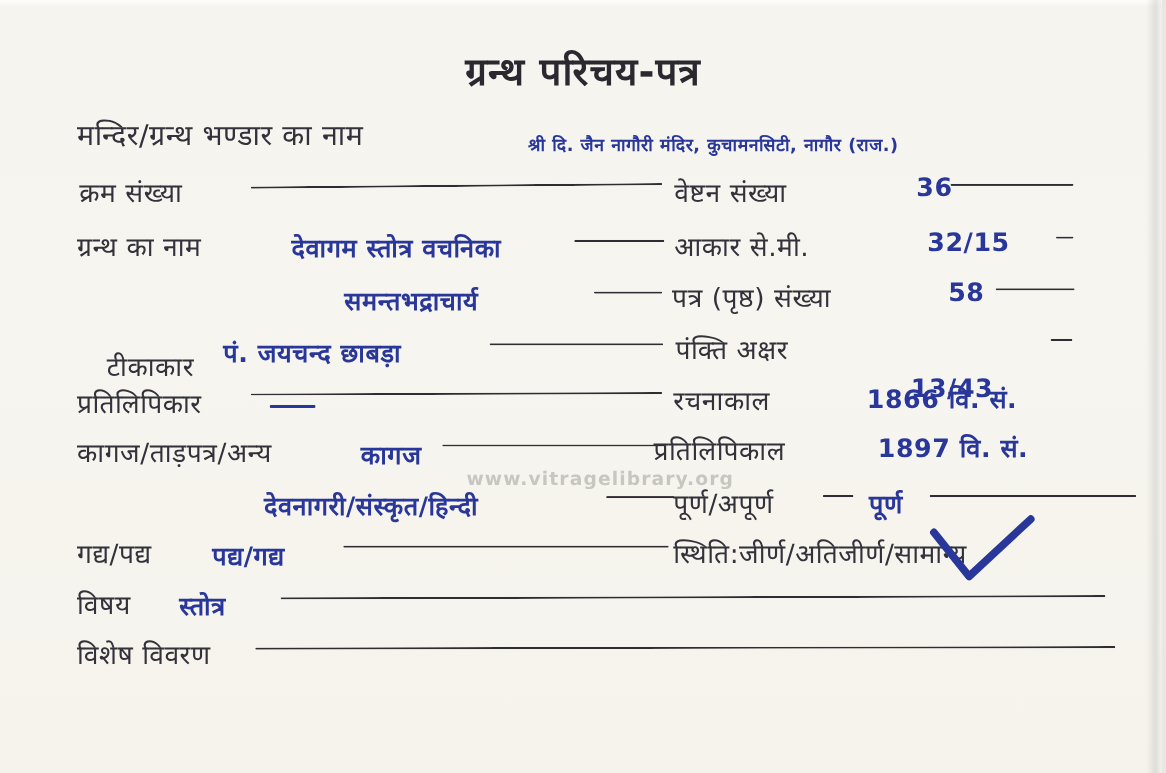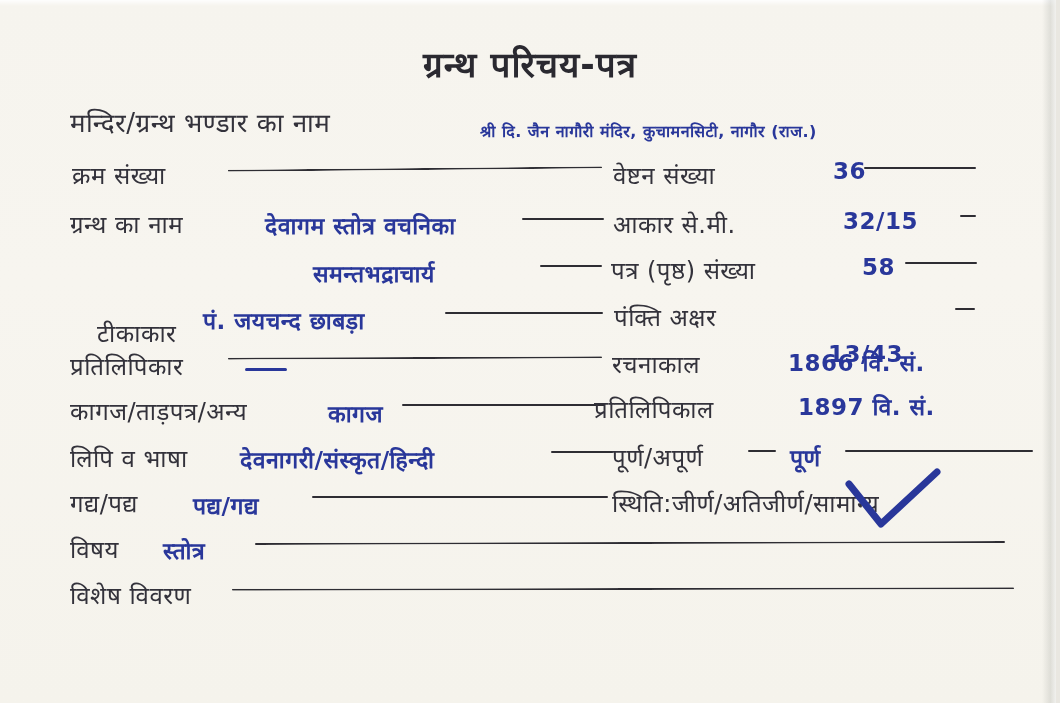--- a/index.html
+++ b/index.html
@@ -72,21 +72,20 @@
   <div class="rule" style="left:445px;top:312px;width:158px;"></div>
 
   <div class="lbl" style="left:70px;top:349px;">प्रतिलिपिकार</div>
   <div class="rule" style="left:228px;top:357px;width:374px;transform:rotate(-0.2deg);"></div>
   <div class="rule blue" style="left:245px;top:368px;width:42px;"></div>
 
   <div class="lbl" style="left:70px;top:394px;">कागज/ताड़पत्र/अन्य</div>
   <div class="val" style="left:328px;top:397px;">कागज</div>
   <div class="rule" style="left:402px;top:404px;width:203px;"></div>
 
-  <div class="lbl" style="left:70px;top:441px;">लिपि व भाषा</div>
   <div class="val" style="left:240px;top:443px;">देवनागरी/संस्कृत/हिन्दी</div>
   <div class="rule" style="left:551px;top:451px;width:62px;"></div>
 
   <div class="lbl" style="left:70px;top:486px;">गद्य/पद्य</div>
   <div class="val" style="left:193px;top:489px;">पद्य/गद्य</div>
   <div class="rule" style="left:312px;top:496px;width:296px;"></div>
 
   <div class="lbl" style="left:70px;top:532px;">विषय</div>
   <div class="val" style="left:163px;top:534px;">स्तोत्र</div>
   <div class="rule" style="left:255px;top:542px;width:750px;transform:rotate(-0.15deg);"></div>
@@ -121,13 +120,14 @@
   <div class="val" style="left:790px;top:441px;">पूर्ण</div>
   <div class="rule" style="left:845px;top:450px;width:188px;"></div>
 
   <div class="lbl" style="left:612px;top:486px;"><span>स्थिति:जीर्ण/अतिजीर्ण/</span><span>सामान्य</span></div>
   <div class="check-wrap">
     <svg width="100" height="62" viewBox="0 0 100 62">
       <polyline points="6,16 38,56 94,4" fill="none" stroke="#29379a" stroke-width="7" stroke-linecap="round" stroke-linejoin="round"></polyline>
     </svg>
   </div>
 
+  <div class="watermark">www.vitragelibrary.org</div>
 </div>
 
 </body></html>

